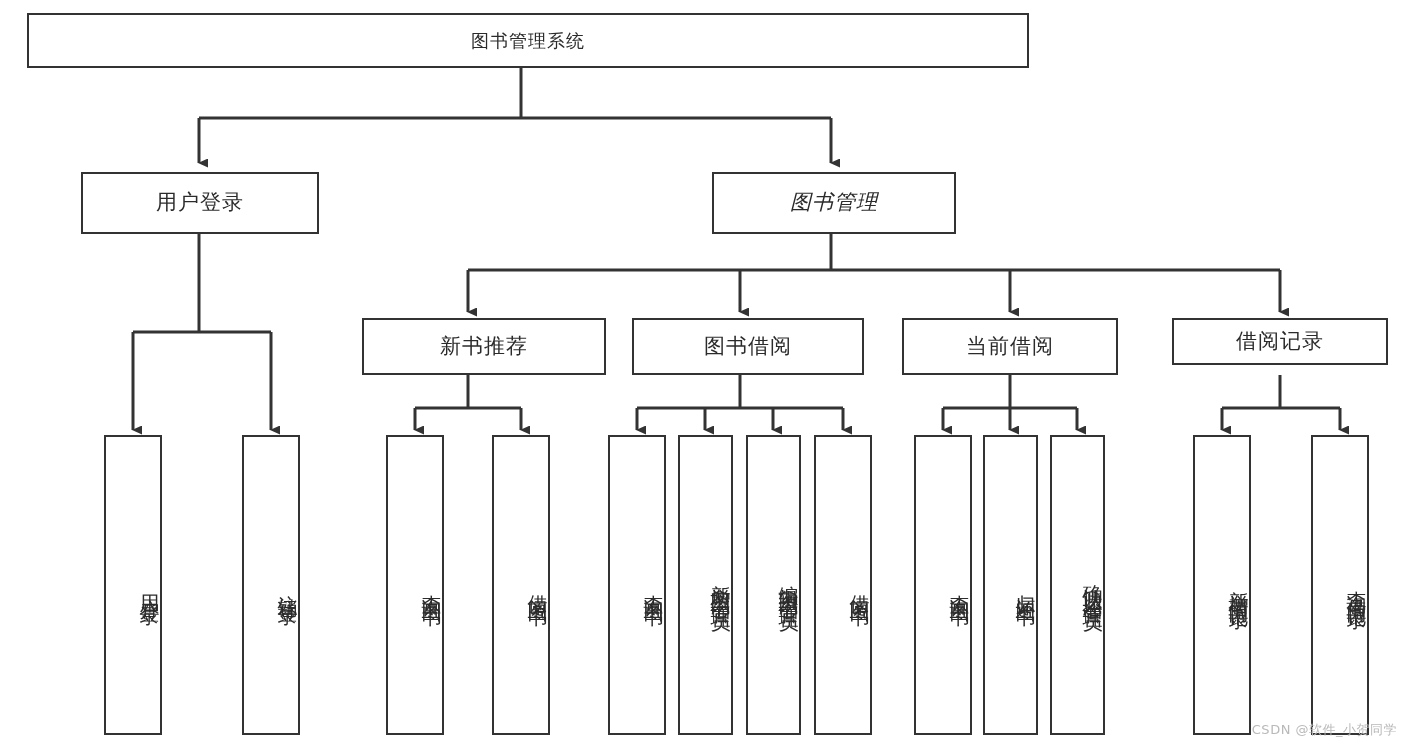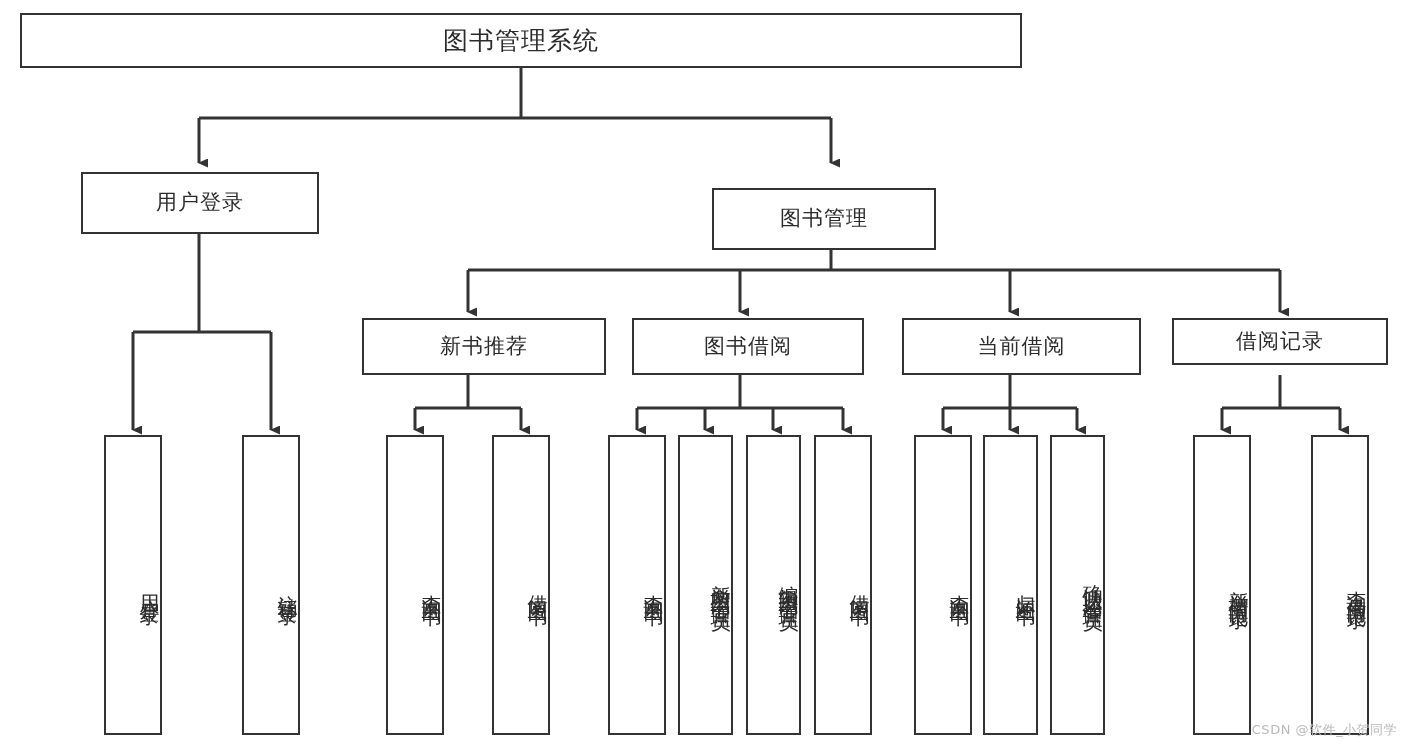--- a/index.html
+++ b/index.html
@@ -36,21 +36,22 @@
     justify-content: center;
     color: #2b2b2b;
   }
   .node.h {
     font-size: 21px;
     line-height: 1.2;
     letter-spacing: 1px;
     white-space: nowrap;
   }
   .node.root {
-    font-size: 25px;
+    font-size: 18px;
+    margin-left: 7px;
   }
   .node.v {
     font-size: 20px;
     writing-mode: vertical-rl;
     text-orientation: upright;
     letter-spacing: 4px;
     line-height: 1;
     align-items: flex-start;
     justify-content: center;
     padding-top: 4px;
@@ -125,27 +126,27 @@
       <path d="M1222,408 L1340,408"></path>
       <path d="M1222,408 L1222,430" marker-end="url(#arrow)"></path>
       <path d="M1340,408 L1340,430" marker-end="url(#arrow)"></path>
     </g>
   </svg>
 
   <div class="node h root" style="left:20px; top:13px; width:1002px; height:55px;">图书管理系统</div>
 
   <div class="node h" style="left:81px; top:172px; width:238px; height:62px;">用户登录</div>
 
-  <div class="node h" style="left:712px; top:188px; width:224px; height:62px;">图书管理</div>
+  <div class="node h" style="left:712px; top:172px; width:244px; height:62px;font-style:italic;">图书管理</div>
 
   <div class="node h" style="left:362px; top:318px; width:244px; height:57px;">新书推荐</div>
 
   <div class="node h" style="left:632px; top:318px; width:232px; height:57px;">图书借阅</div>
 
-  <div class="node h" style="left:902px; top:318px; width:239px; height:57px;">当前借阅</div>
+  <div class="node h" style="left:902px; top:318px; width:216px; height:57px;">当前借阅</div>
 
   <div class="node h" style="left:1172px; top:318px; width:216px; height:47px;">借阅记录</div>
 
   <div class="node v" style="left:104px; top:435px; width:58px; height:300px;">
     <span class="vtext">用户登录</span>
   </div>
   <div class="node v" style="left:242px; top:435px; width:58px; height:300px;">
     <span class="vtext">注销登录</span>
   </div>
 

